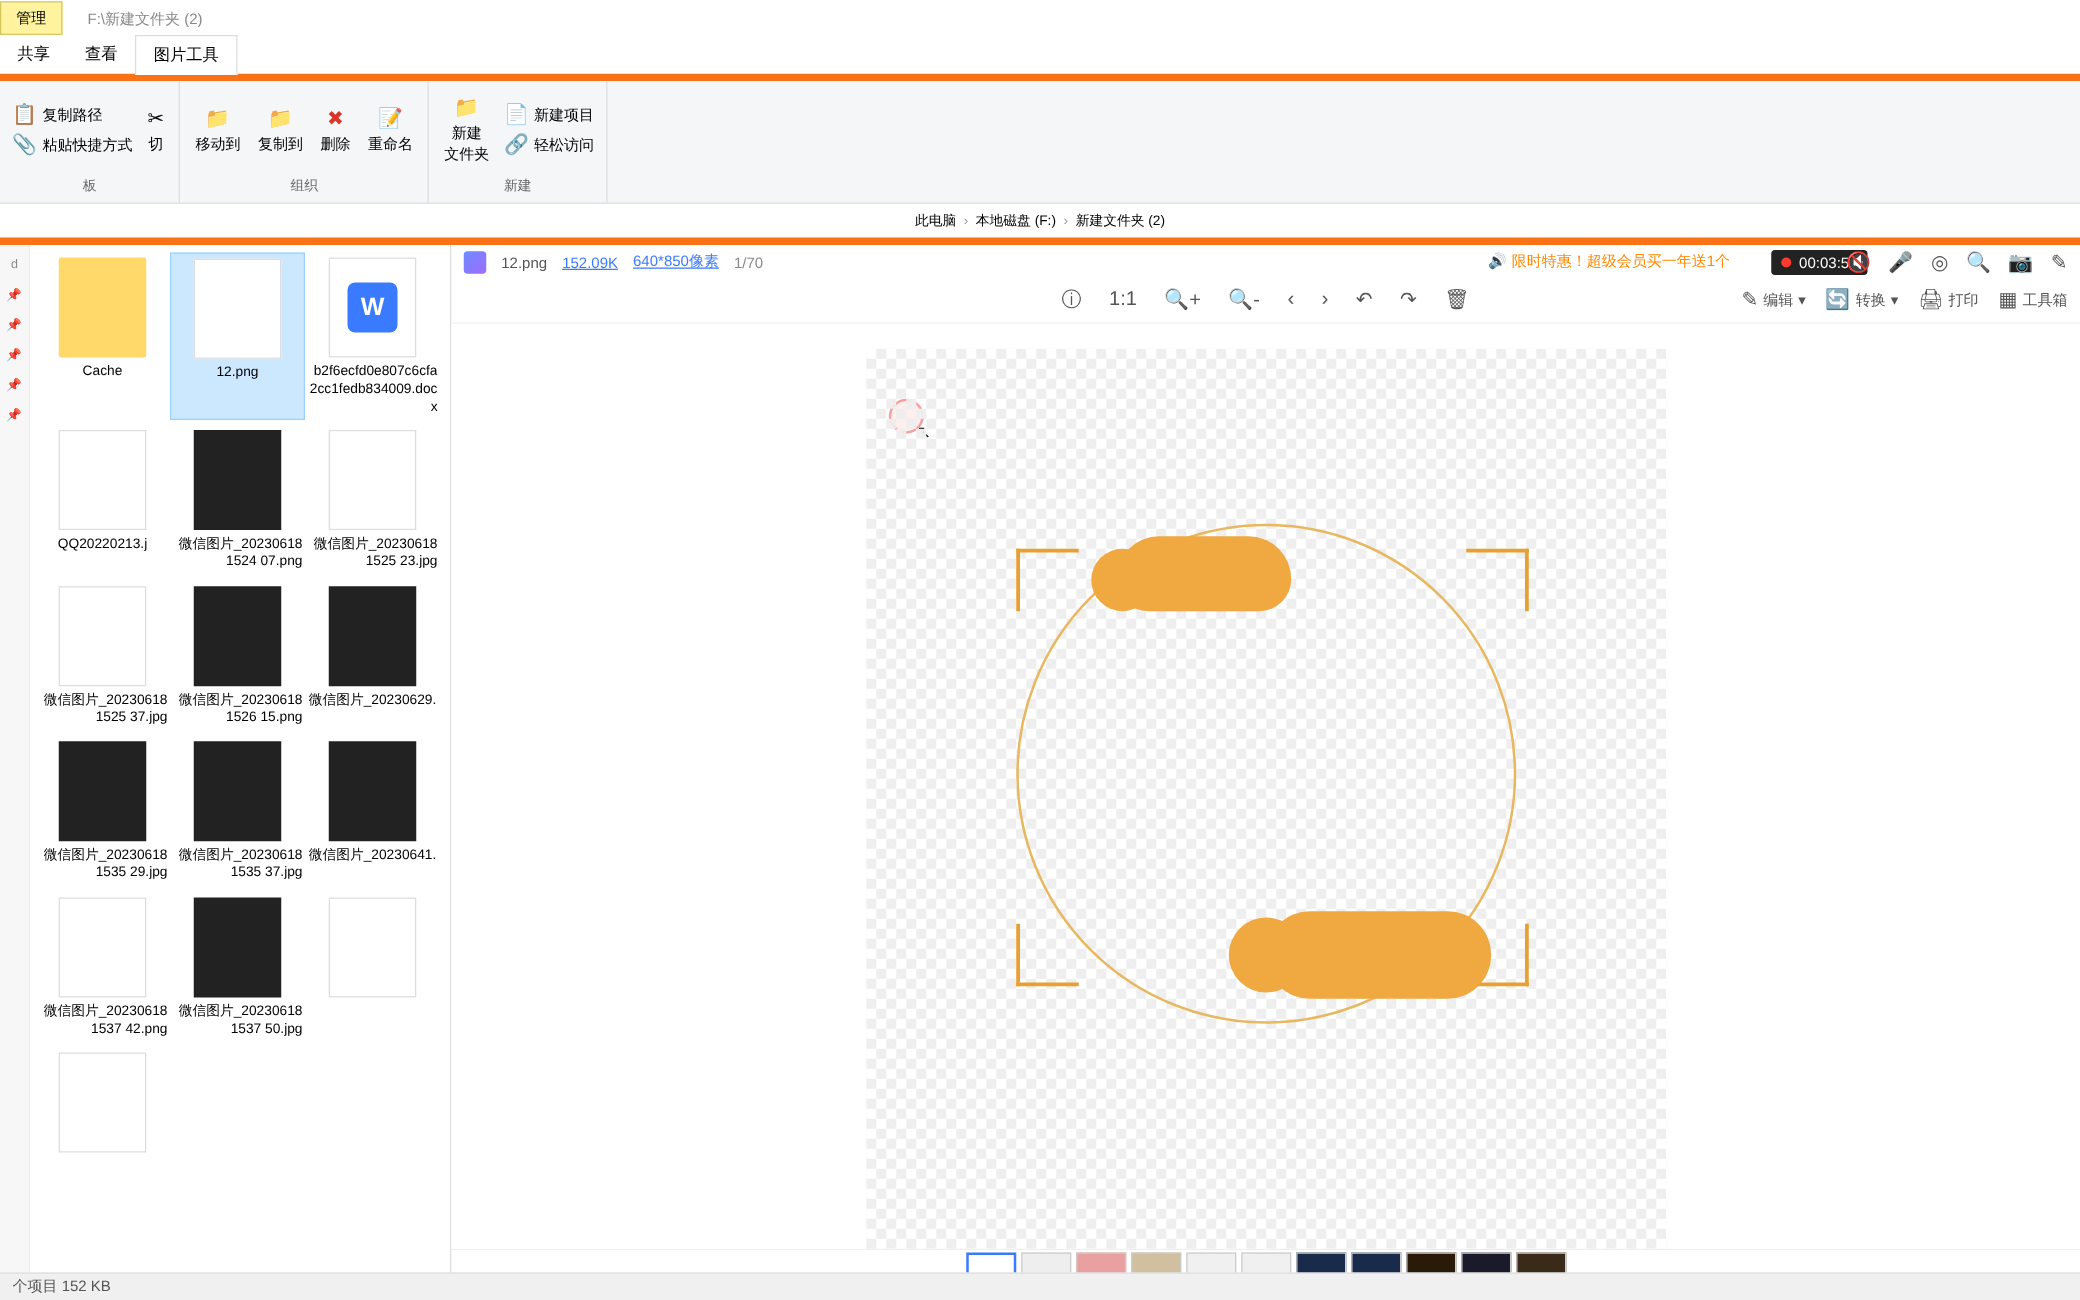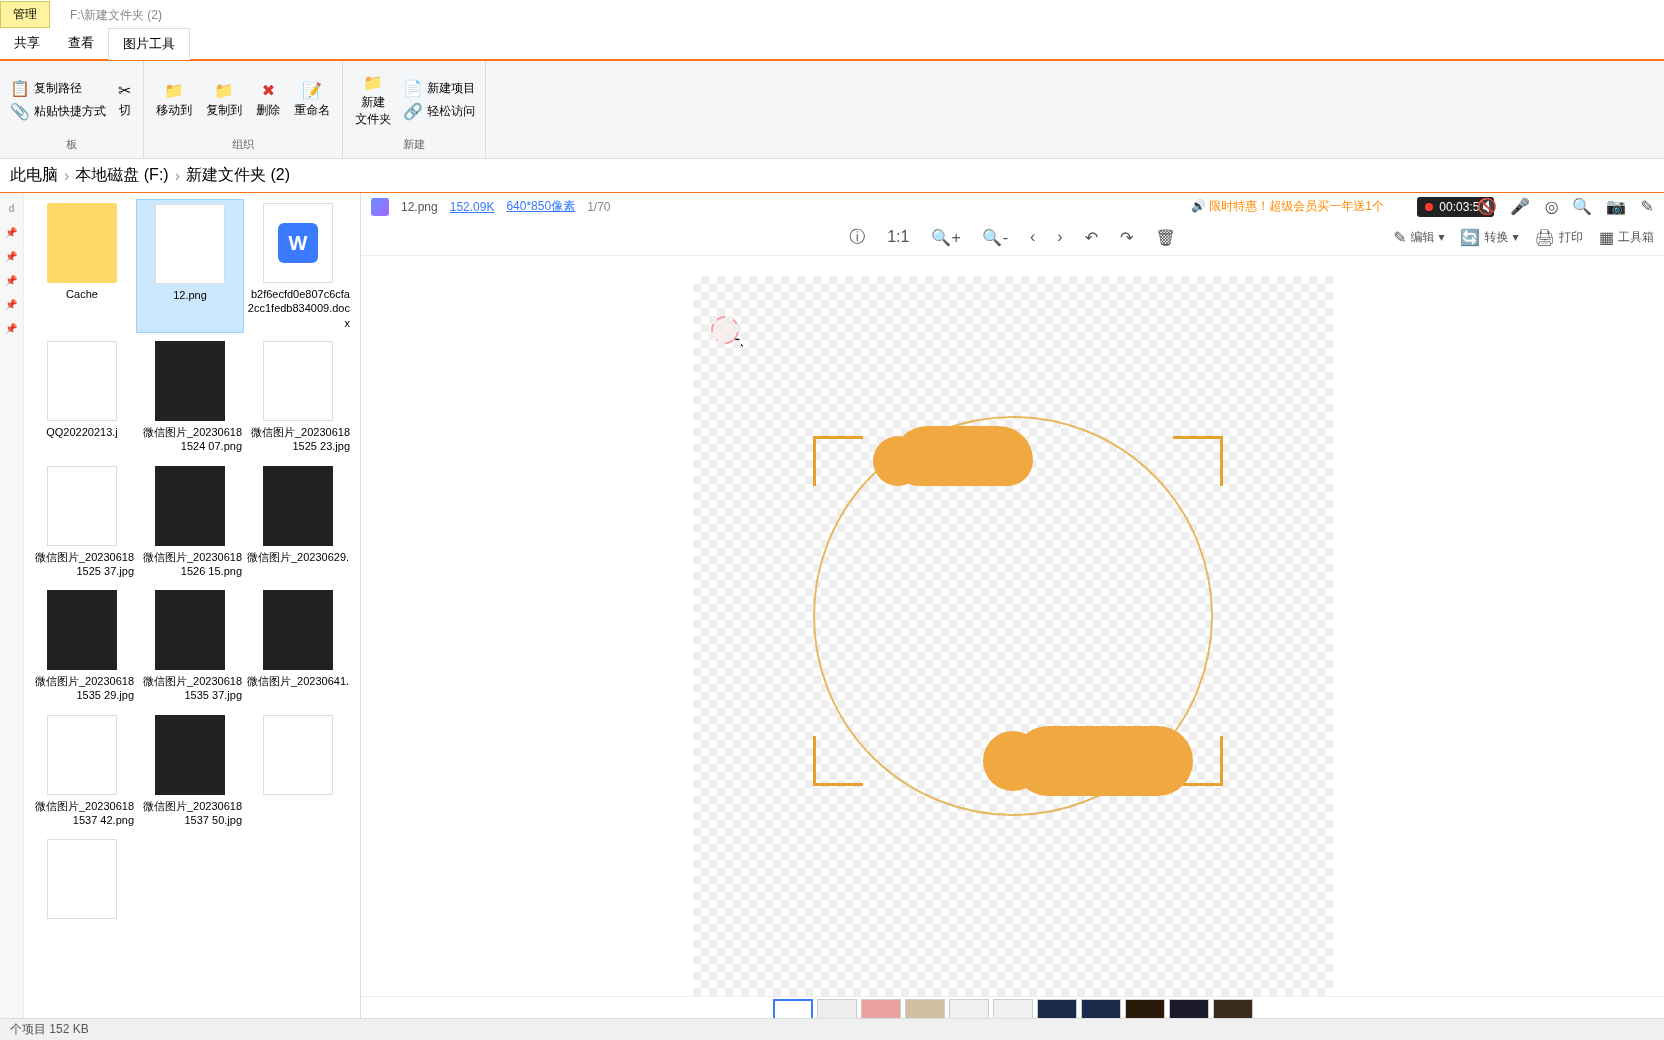--- a/index.html
+++ b/index.html
@@ -6,34 +6,34 @@
 body { width: 1664px; height: 1040px; background: #fff; overflow: hidden; position: relative; }
 
 
 .top-tabs { display: flex; align-items: flex-end; height: 28px; font-size: 12px; }
 .top-tabs .tab-group { display: flex; text-align: right; }
 .top-tabs .tab { padding: 4px 12px; border: 1px solid transparent; cursor: default; }
 .top-tabs .tab.active { background: #fff3a0; border: 1px solid #d4c85a; }
 .top-tabs .path { margin-left: 20px; color: #888; padding: 4px 0; }
 
 
-.ribbon-tabs { display: flex; border-bottom: 2px solid #f97316; font-size: 13px; }
+.ribbon-tabs { display: flex; border-bottom: 6px solid #f97316; font-size: 13px; }
 .ribbon-tabs .rtab { padding: 6px 14px; }
 .ribbon-tabs .rtab.active { background: #fff; border: 1px solid #ddd; border-bottom: 1px solid #fff; margin-bottom: -1px; }
 
 .ribbon { display: flex; background: #f5f6f7; border-bottom: 1px solid #ddd; height: 98px; font-size: 12px; }
 .ribbon-group { display: flex; flex-direction: column; align-items: center; padding: 4px 8px; border-right: 1px solid #ddd; }
 .ribbon-group .items { display: flex; gap: 6px; flex: 1; align-items: center; }
 .ribbon-group .label { color: #666; font-size: 11px; padding: 2px 0; }
 .ribbon-btn { display: flex; flex-direction: column; align-items: center; gap: 2px; padding: 2px 4px; }
 .ribbon-btn-sm { display: flex; align-items: center; gap: 4px; padding: 1px 2px; font-size: 12px; }
 .ribbon-col { display: flex; flex-direction: column; gap: 2px; }
 
 
-.breadcrumb { padding: 6px 10px; border-bottom: 1px solid #f97316; font-size: 16px; display: flex; align-items: center; gap: 6px; }
+.breadcrumb { padding: 6px 10px; border-bottom: 6px solid #f97316; font-size: 11px; display: flex; align-items: center; gap: 6px; justify-content: center; }
 .breadcrumb .sep { color: #999; }
 
 
 .main { display: flex; height: calc(1040px - 28px - 30px - 98px - 30px - 22px); }
 .sidebar { width: 24px; background: #f7f7f7; border-right: 1px solid #eee; display: flex; flex-direction: column; align-items: center; gap: 10px; padding-top: 10px; color: #888; font-size: 10px; }
 .sidebar .pin { height: 14px; }
 
 .file-pane { width: 336px; overflow: hidden; background: #fff; }
 .file-grid { display: flex; flex-wrap: wrap; padding: 6px 4px; gap: 4px 0; }
 .file-item { width: 108px; display: flex; flex-direction: column; align-items: center; padding: 4px 2px; font-size: 11px; text-align: right; }

